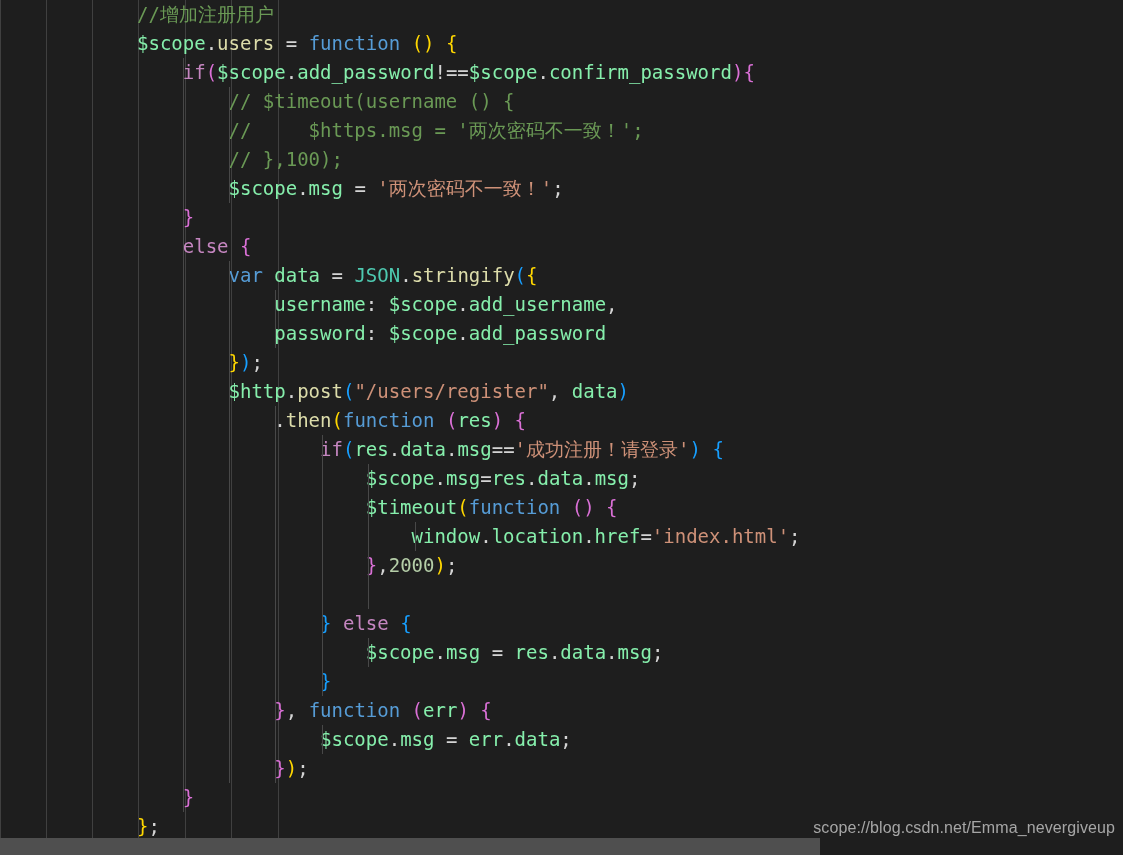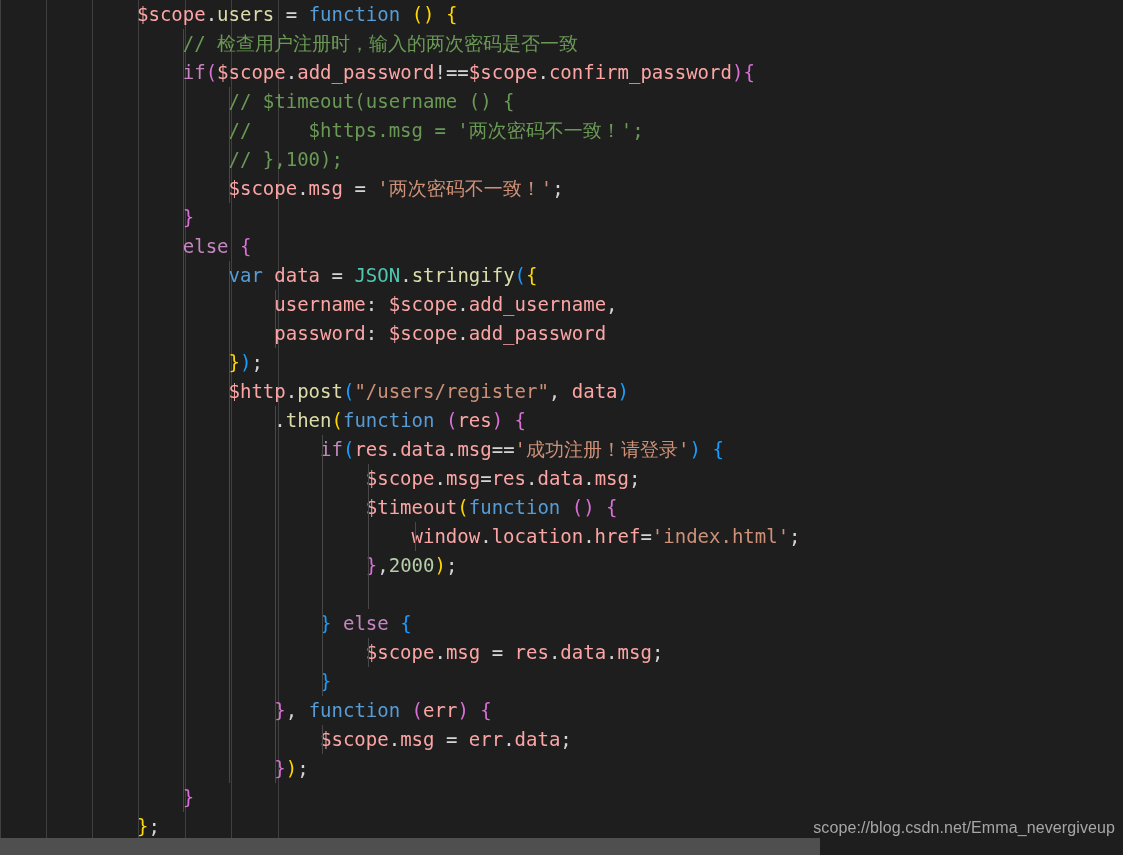--- a/index.html
+++ b/index.html
@@ -60,21 +60,21 @@
     top: 0;
     width: 1px;
     height: 29px;
     background: #484848;
   }
 
   
   .c   { color: #6a9955; }              
   .kw  { color: #569cd6; }              
   .ctl { color: #c586c0; }              
-  .var { color: #fca5a5; }              
+  .var { color: #86efac; }              
   .fn  { color: #dcdcaa; }              
   .cls { color: #4ec9b0; }              
   .str { color: #ce9178; }              
   .num { color: #b5cea8; }              
   .op  { color: #d4d4d4; }              
   .p1  { color: #ffd700; }              
   .p2  { color: #da70d6; }              
   .p3  { color: #179fff; }              
 
   
@@ -114,22 +114,22 @@
       <div class="rail" style="left: 0px; background: rgb(64, 64, 64);"></div>
       <div class="rail" style="left: 46px; background: rgb(64, 64, 64);"></div>
       <div class="rail" style="left: 92px; background: rgb(64, 64, 64);"></div>
       <div class="rail" style="left: 138px; background: rgb(64, 64, 64);"></div>
       <div class="rail" style="left: 185px; background: rgb(64, 64, 64);"></div>
       <div class="rail" style="left: 231px; background: rgb(64, 64, 64);"></div>
       <div class="rail" style="left: 278px; background: rgb(64, 64, 64);"></div>
     </div>
 
   <div id="code">
+      <div class="line"><span class="c">//增加注册用户</span></div>
       <div class="line"><span class="var">$scope</span><span class="op">.</span><span class="fn">users</span><span class="op"> </span><span class="op">=</span><span class="op"> </span><span class="kw">function</span><span class="op"> </span><span class="p1">(</span><span class="p1">)</span><span class="op"> </span><span class="p1">{</span></div>
-      <div class="line"><span class="localguide" style="left: 183px;"></span><span class="op">    </span><span class="c">// 检查用户注册时，输入的两次密码是否一致</span></div>
       <div class="line"><span class="localguide" style="left: 183px;"></span><span class="op">    </span><span class="ctl">if</span><span class="p2">(</span><span class="var">$scope</span><span class="op">.</span><span class="var">add_password</span><span class="op">!==</span><span class="var">$scope</span><span class="op">.</span><span class="var">confirm_password</span><span class="p2">)</span><span class="p2">{</span></div>
       <div class="line"><span class="localguide" style="left: 183px;"></span><span class="localguide" style="left: 229px;"></span><span class="op">        </span><span class="c">// $timeout(username () {</span></div>
       <div class="line"><span class="localguide" style="left: 183px;"></span><span class="localguide" style="left: 229px;"></span><span class="op">        </span><span class="c">//     $https.msg = '两次密码不一致！';</span></div>
       <div class="line"><span class="localguide" style="left: 183px;"></span><span class="localguide" style="left: 229px;"></span><span class="op">        </span><span class="c">// },100);</span></div>
       <div class="line"><span class="localguide" style="left: 183px;"></span><span class="localguide" style="left: 229px;"></span><span class="op">        </span><span class="var">$scope</span><span class="op">.</span><span class="var">msg</span><span class="op"> </span><span class="op">=</span><span class="op"> </span><span class="str">'两次密码不一致！'</span><span class="op">;</span></div>
       <div class="line"><span class="localguide" style="left: 183px;"></span><span class="op">    </span><span class="p2">}</span></div>
       <div class="line"><span class="localguide" style="left: 183px;"></span><span class="op">    </span><span class="ctl">else</span><span class="op"> </span><span class="p2">{</span></div>
       <div class="line"><span class="localguide" style="left: 183px;"></span><span class="localguide" style="left: 229px;"></span><span class="op">        </span><span class="kw">var</span><span class="op"> </span><span class="var">data</span><span class="op"> </span><span class="op">=</span><span class="op"> </span><span class="cls">JSON</span><span class="op">.</span><span class="fn">stringify</span><span class="p3">(</span><span class="p1">{</span></div>
       <div class="line"><span class="localguide" style="left: 183px;"></span><span class="localguide" style="left: 229px;"></span><span class="localguide" style="left: 275px;"></span><span class="op">            </span><span class="var">username</span><span class="op">:</span><span class="op"> </span><span class="var">$scope</span><span class="op">.</span><span class="var">add_username</span><span class="op">,</span></div>
       <div class="line"><span class="localguide" style="left: 183px;"></span><span class="localguide" style="left: 229px;"></span><span class="localguide" style="left: 275px;"></span><span class="op">            </span><span class="var">password</span><span class="op">:</span><span class="op"> </span><span class="var">$scope</span><span class="op">.</span><span class="var">add_password</span></div>

